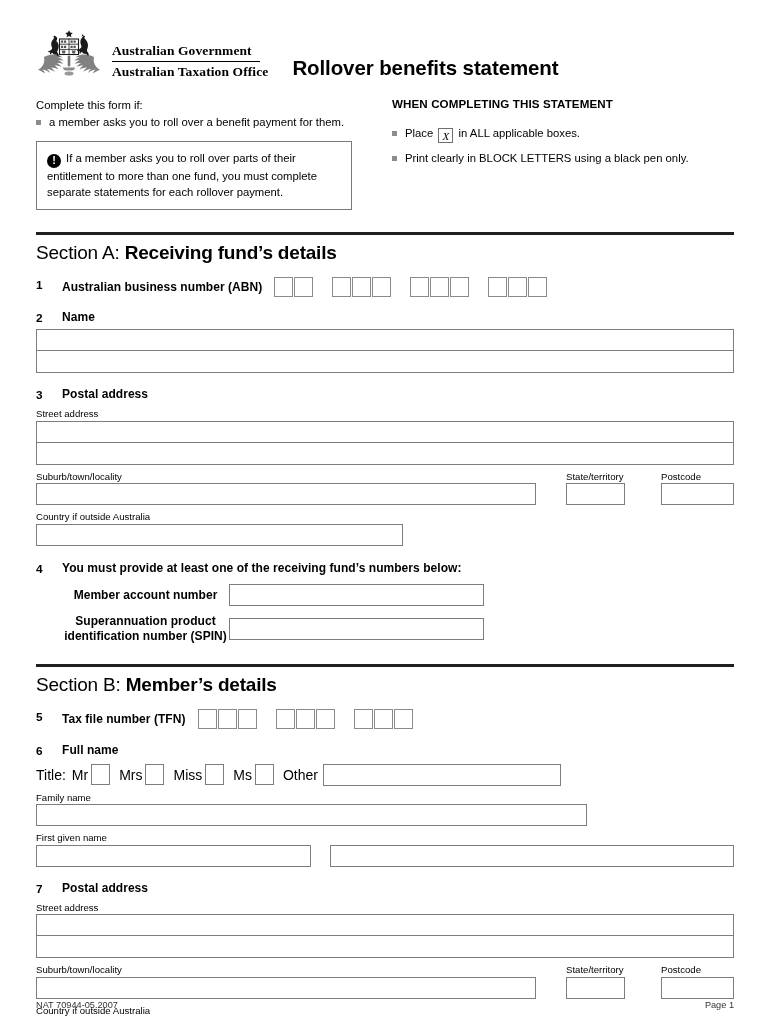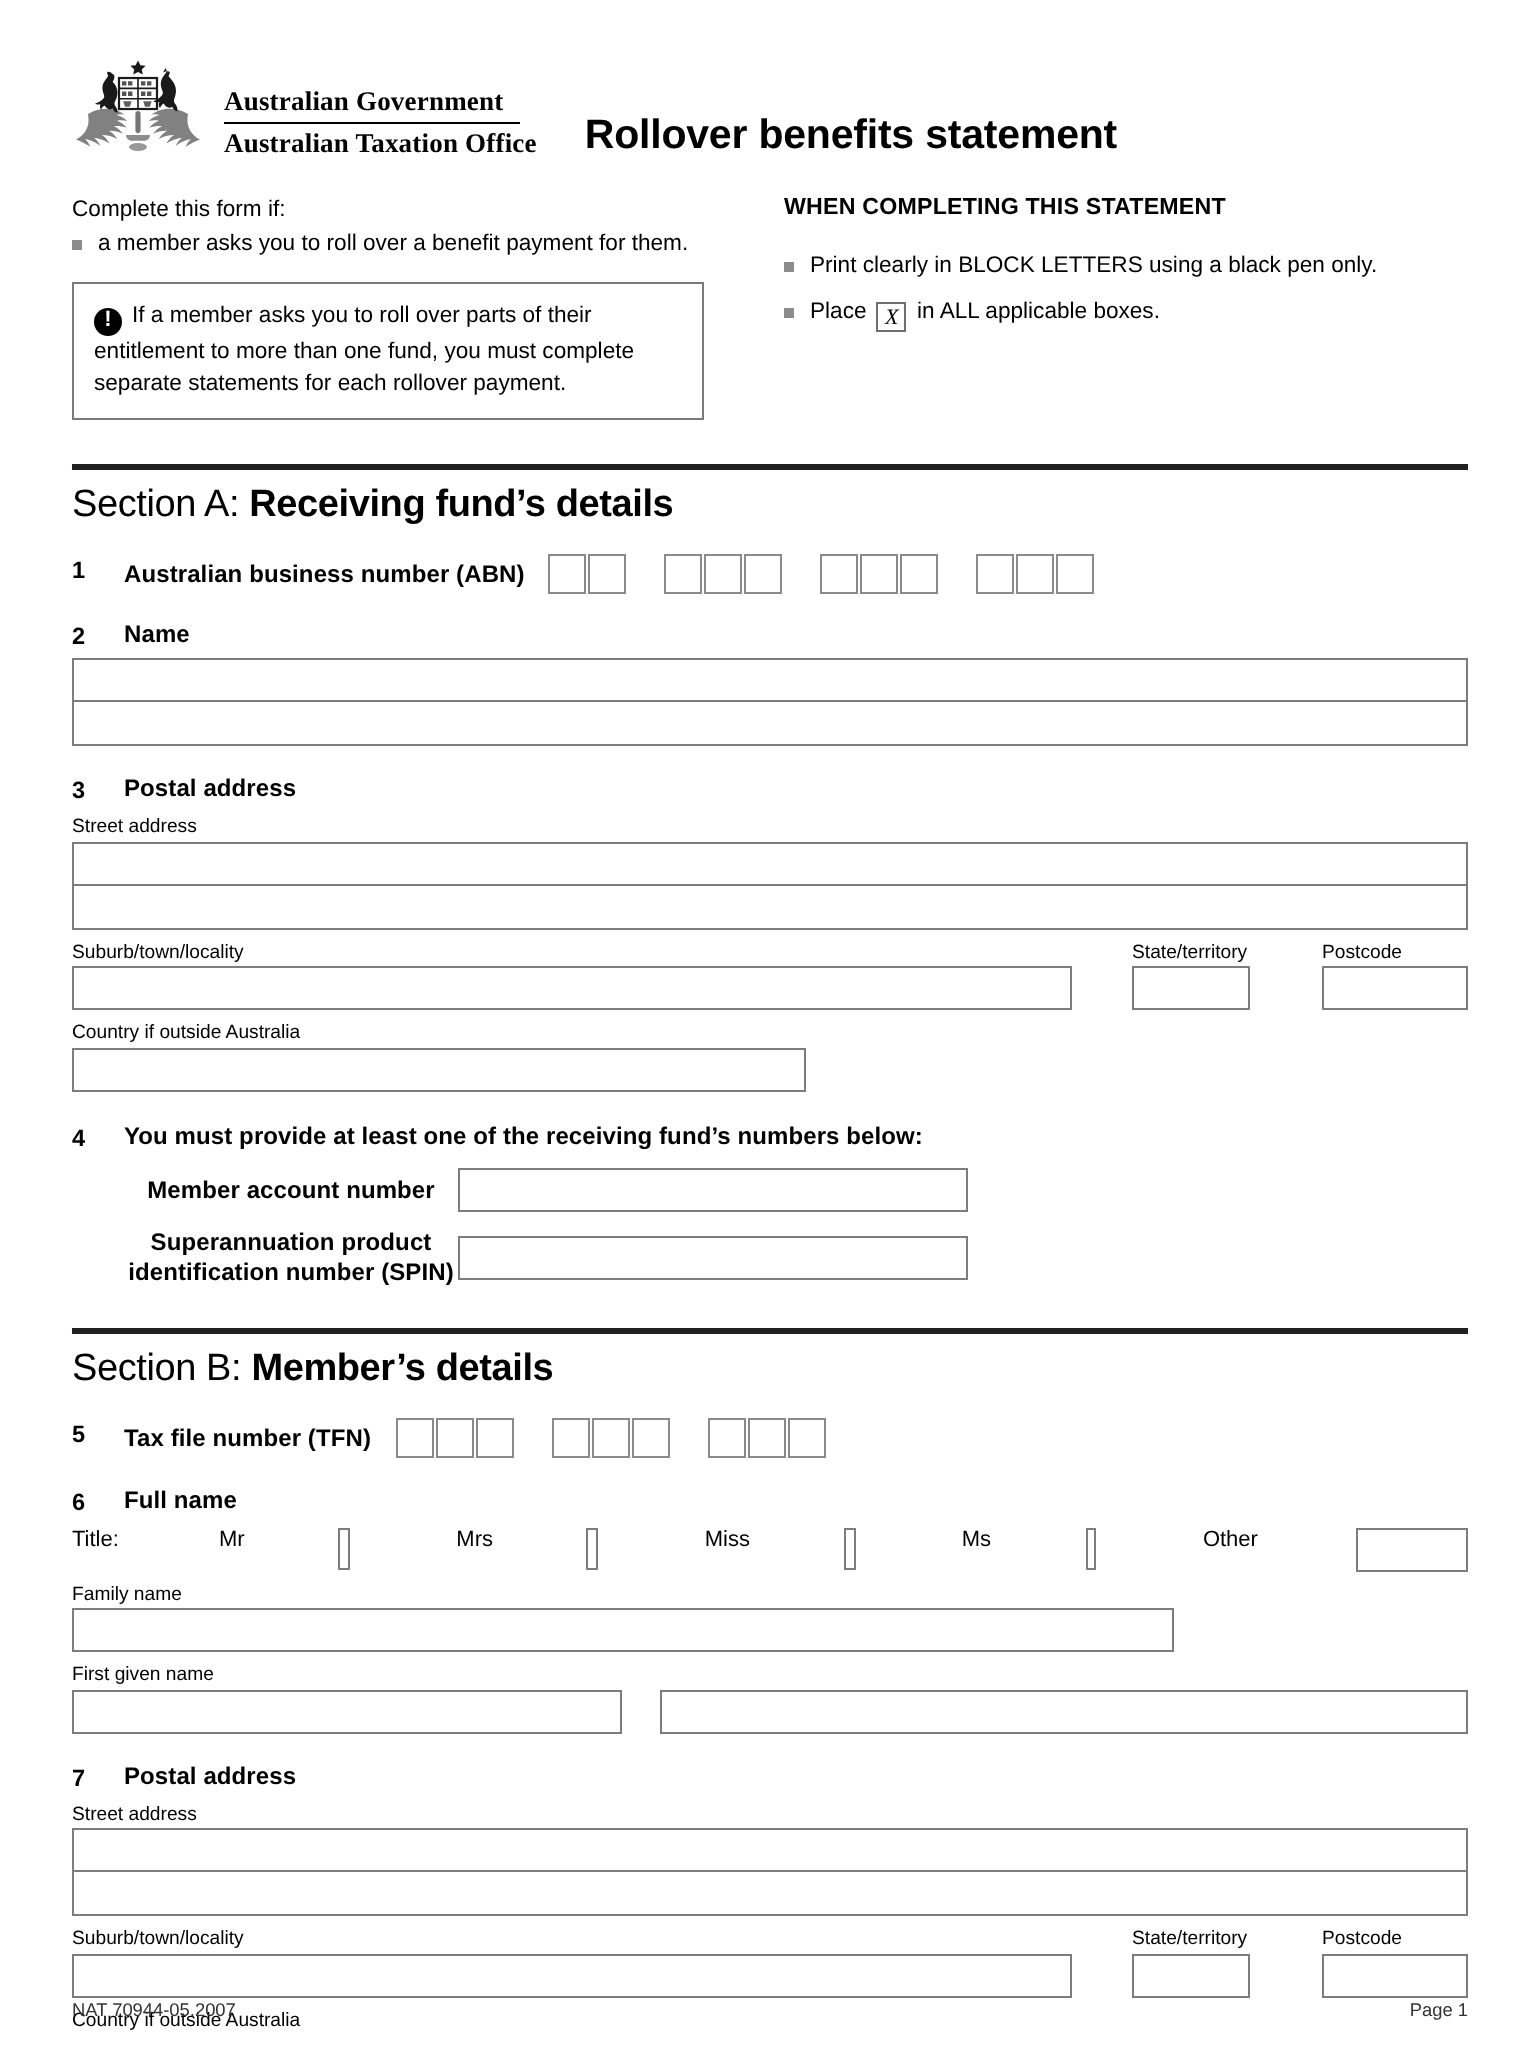--- a/index.html
+++ b/index.html
@@ -136,21 +136,21 @@
   .fbox {
     border: 1.1px solid #7d7d7d;
     height: 22px;
     background: #fff;
   }
   .stack .fbox { border-bottom-width: 1.1px; }
   .stack .fbox + .fbox { border-top: 0; }
   .addr-line { display: flex; align-items: flex-end; }
 
   
-  .titlerow { display: flex; align-items: flex-start; font-size: 11px; margin-top: 0; gap: 44px; }
+  .titlerow { display: flex; align-items: center; font-size: 14px; margin-top: 0; }
   .titlerow .tlab { margin-right: 6px; }
   .tickbox {
     width: 19px; height: 21px;
     border: 1.1px solid #7d7d7d;
     margin: 0 9px 0 3px;
   }
 
   
   .footer {
     position: absolute;
@@ -207,26 +207,26 @@
       <ul class="bullets">
         <li>a member asks you to roll over a benefit payment for them.</li>
       </ul>
       <div class="notebox">
         <span class="bang">!</span><span>If a member asks you to roll over parts of their entitlement to more than one fund, you must complete separate statements for each rollover payment.</span>
       </div>
     </div>
     <div class="intro-right">
       <div class="when-title">WHEN COMPLETING THIS STATEMENT</div>
       <ul class="bullets spaced">
-        <li>Print clearly in BLOCK LETTERS using a black pen only.</li>
         <li>
           <span>Place</span>
           <span class="xbox">X</span>
           <span>in ALL applicable boxes.</span>
         </li>
+        <li>Print clearly in BLOCK LETTERS using a black pen only.</li>
       </ul>
     </div>
   </div>
 
   <div class="sec-rule"></div>
   <div class="sec-head">
     <span>Section A:</span>
     <b>Receiving fund’s details</b>
   </div>
 

